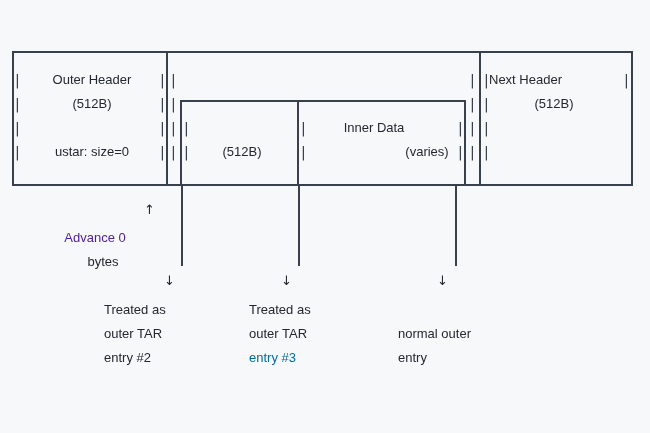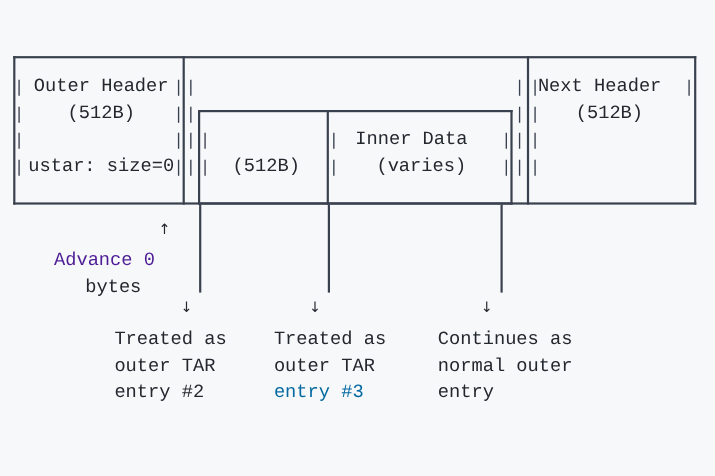--- a/index.html
+++ b/index.html
@@ -27,22 +27,22 @@
     position: absolute;
     background: #3a414e;
   }
   .h { height: 2px; }
   .v { width: 2px; }
 
   
   .t {
     position: absolute;
     white-space: pre;
-    font-family: Liberation Mono, monospace;
-    font-size: 17px;
+    font-family: Liberation Sans, sans-serif;
+    font-size: 13px;
     line-height: 24px;
     color: #23272e;
   }
   .pipe {
     position: absolute;
     white-space: pre;
     font-family: "DejaVu Sans Mono", "Liberation Mono", monospace;
     font-size: 14.6px;
     line-height: 24px;
     color: #3a414e;
@@ -102,21 +102,21 @@
 
   <div class="pipe" style="left: 182px; top: 116px; color: rgb(58, 65, 78);">|</div>
   <div class="pipe" style="left: 182px; top: 140px; color: rgb(58, 65, 78);">|</div>
   <div class="t center" style="left: 188px; top: 140px; width: 108px; color: rgb(35, 39, 46);">(512B)</div>
 
   <div class="pipe" style="left: 299px; top: 116px; color: rgb(58, 65, 78);">|</div>
   <div class="t center" style="left: 305px; top: 116px; width: 138px; color: rgb(35, 39, 46);">Inner Data</div>
   <div class="pipe" style="left: 456px; top: 116px; color: rgb(58, 65, 78);">|</div>
 
   <div class="pipe" style="left: 299px; top: 140px; color: rgb(58, 65, 78);">|</div>
-  <div class="t center" style="left: 305px; top: 140px; width: 156px; color: rgb(35, 39, 46);">(varies)</div>
+  <div class="t center" style="left: 305px; top: 140px; width: 156px; color: rgb(35, 39, 46); padding-left: 44px;">(varies)</div>
   <div class="pipe" style="left: 456px; top: 140px; color: rgb(58, 65, 78);">|</div>
 
   <div class="pipe" style="left: 482px; top: 68px; color: rgb(58, 65, 78);">|</div>
   <div class="t" style="left: 489px; top: 68px; width: 130px; color: rgb(35, 39, 46);">Next Header</div>
   <div class="pipe" style="left: 622px; top: 68px; color: rgb(58, 65, 78);">|</div>
 
   <div class="t center" style="left: 489px; top: 92px; width: 130px; color: rgb(35, 39, 46);">(512B)</div>
   <div class="pipe" style="left: 482px; top: 92px; color: rgb(58, 65, 78);">|</div>
   <div class="pipe" style="left: 482px; top: 116px; color: rgb(58, 65, 78);">|</div>
   <div class="pipe" style="left: 482px; top: 140px; color: rgb(58, 65, 78);">|</div>
@@ -134,17 +134,16 @@
   <div class="arrow" style="left: 437px; top: 274px; color: rgb(35, 39, 46);">↓</div>
 
   <div class="t" style="left: 104px; top: 298px; color: rgb(35, 39, 46);">Treated as</div>
   <div class="t" style="left: 104px; top: 322px; color: rgb(35, 39, 46);">outer TAR</div>
   <div class="t" style="left: 104px; top: 346px; color: rgb(35, 39, 46);">entry #2</div>
 
   <div class="t" style="left: 249px; top: 298px; color: rgb(35, 39, 46);">Treated as</div>
   <div class="t" style="left: 249px; top: 322px; color: rgb(35, 39, 46);">outer TAR</div>
   <div class="t" style="left: 249px; top: 346px; color: #0369a1;">entry #3</div>
 
-  <div class="t" style="left: 398px; top: 298px; color: rgb(35, 39, 46);">Continues as</div>
   <div class="t" style="left: 398px; top: 322px; color: rgb(35, 39, 46);">normal outer</div>
   <div class="t" style="left: 398px; top: 346px; color: rgb(35, 39, 46);">entry</div>
 
 </div>
 
 </body></html>

